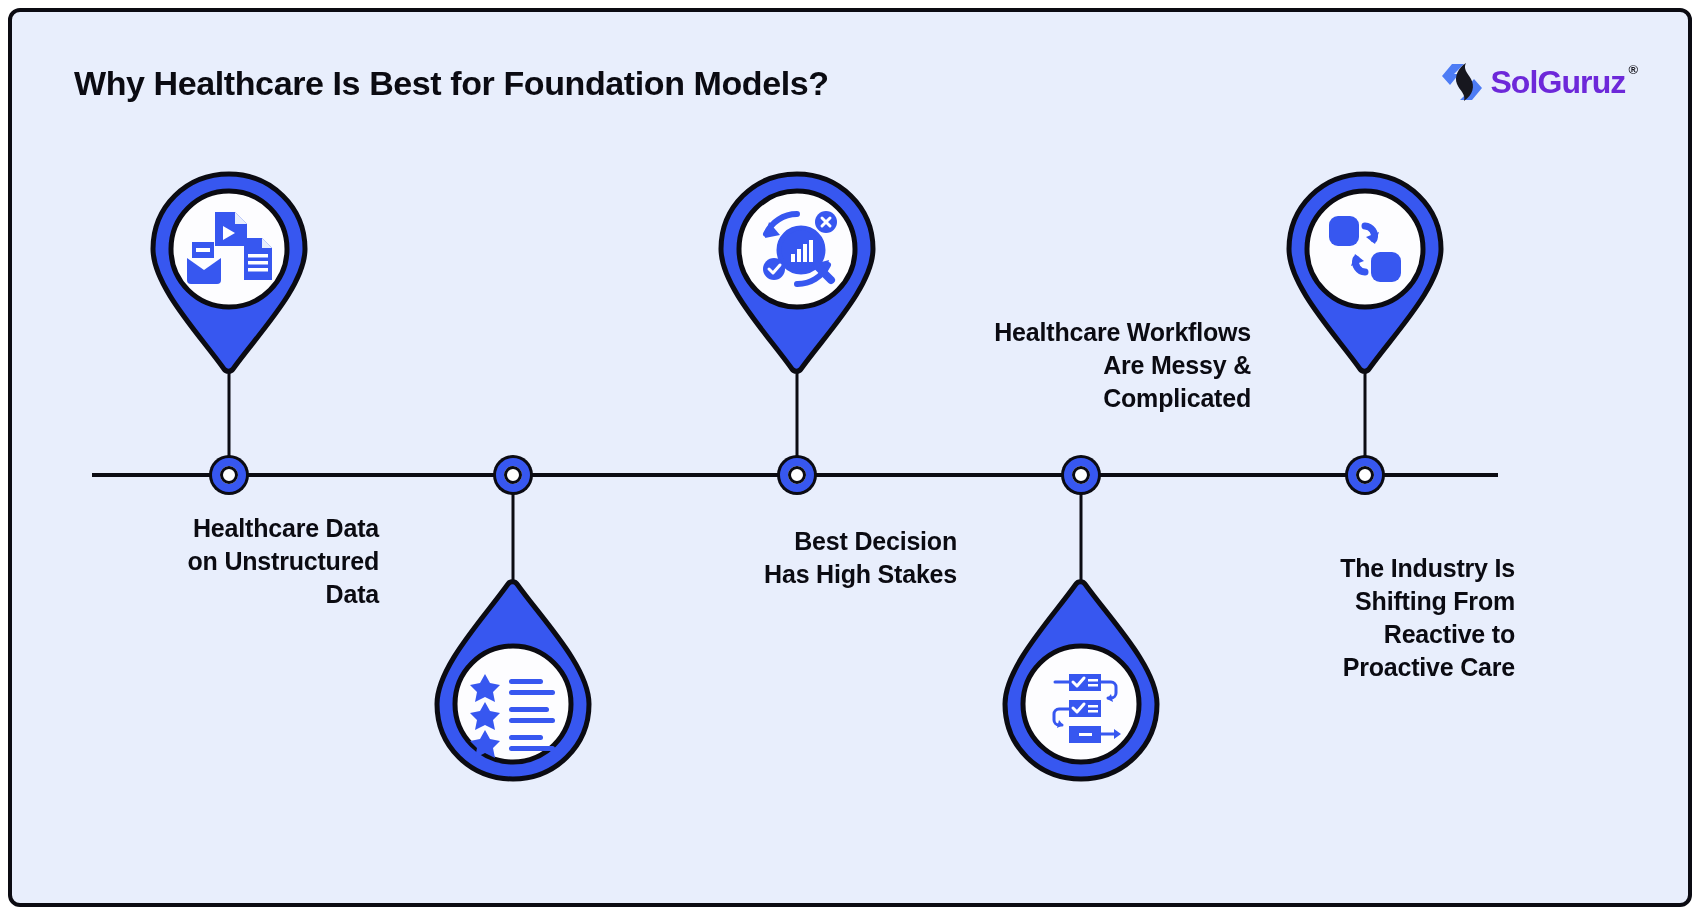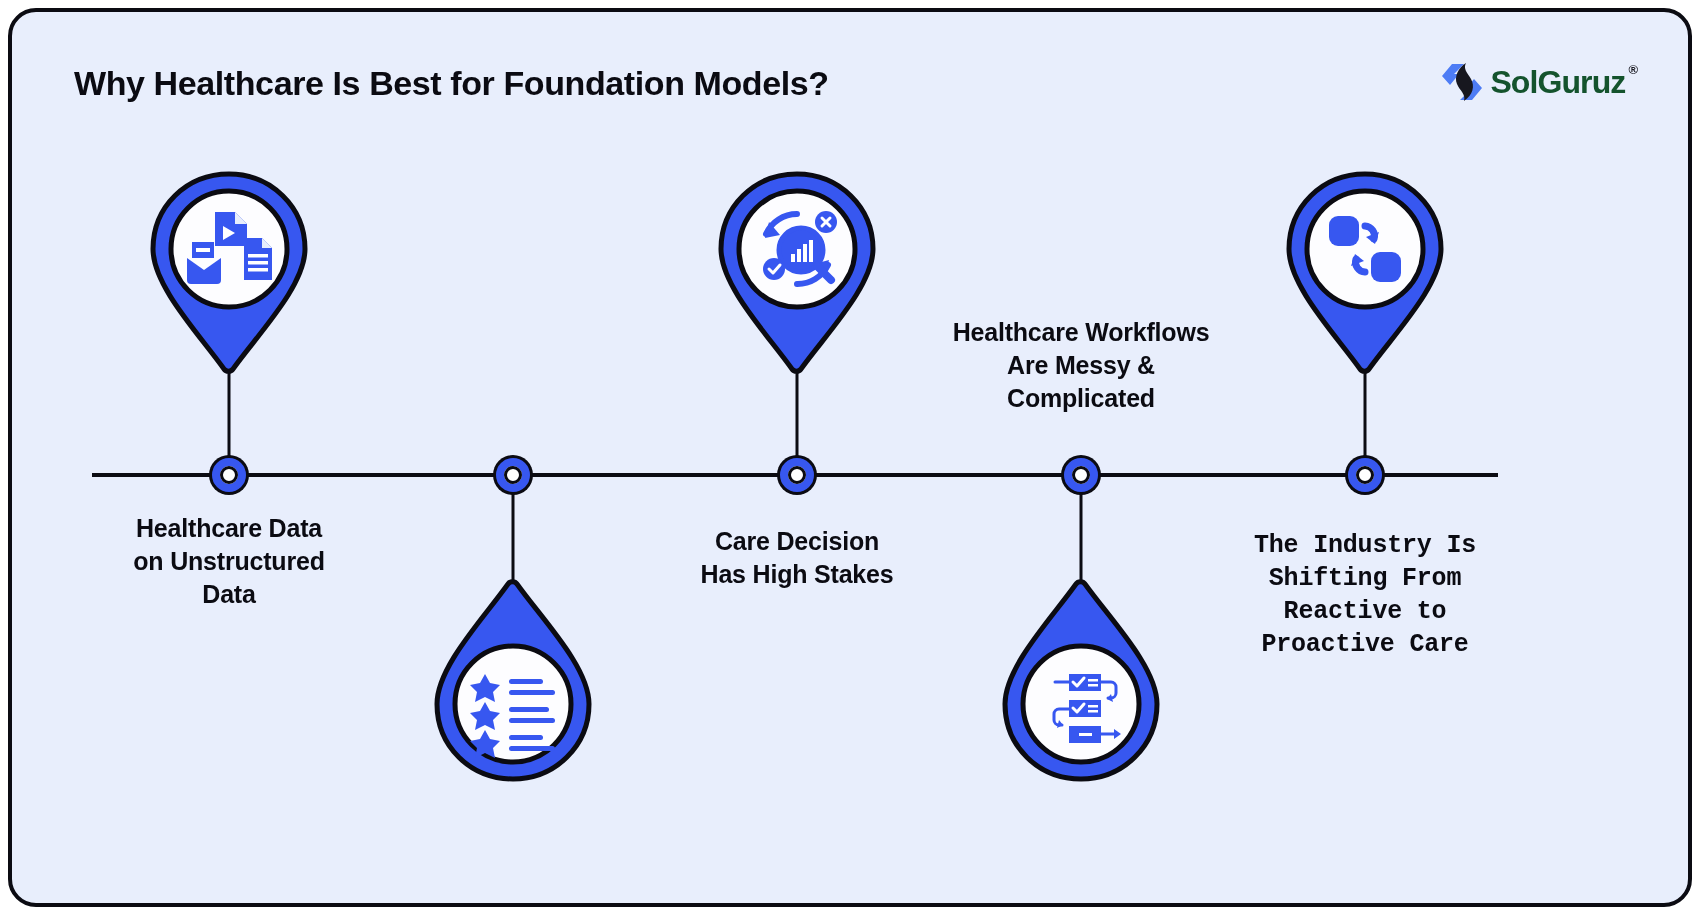--- a/index.html
+++ b/index.html
@@ -17,21 +17,21 @@
   
   #infographic {
     position: absolute;
     left: 8px;
     top: 8px;
     width: 1684px;
     height: 899px;
     box-sizing: border-box;
     background: #e8eefc;
     border: 4px solid #0b0b12;
-    border-radius: 28px;
+    border-radius: 12px;
     overflow: hidden;
     padding-left: 21px;
   }
 
   
   #page-title {
     position: absolute;
     left: 62px;
     top: 52px;
     font-size: 34px;
@@ -46,21 +46,21 @@
     right: 50px;
     top: 48px;
     display: flex;
     align-items: center;
     gap: 6px;
   }
   #brand-mark { display: block; }
   #brand-name {
     font-size: 32px;
     font-weight: 700;
-    color: #14532d;
+    color: #6d28d9;
     letter-spacing: -0.9px;
     line-height: 1;
   }
   #brand-reg {
     font-size: 13px;
     font-weight: 700;
     color: #17171f;
     align-self: flex-start;
     margin-top: 2px;
     margin-left: -3px;
@@ -102,21 +102,21 @@
   .pin {
     position: absolute;
     transform: translateX(-50%);
   }
   .pin svg { display: block; }
 
   
   .pin-label {
     position: absolute;
     transform: translateX(-50%);
-    text-align: center;
+    text-align: right;
     font-size: 25px;
     font-weight: 700;
     line-height: 1.32;
     color: #0b0b12;
     letter-spacing: -0.2px;
     white-space: pre-line;
   }
 </style>
 </head>
 <body>
@@ -255,23 +255,23 @@
 
   <div class="tl-node" style="left:217px;"></div>
   <div class="tl-node" style="left:501px;"></div>
   <div class="tl-node" style="left:785px;"></div>
   <div class="tl-node" style="left:1069px;"></div>
   <div class="tl-node" style="left:1353px;"></div>
 
   <div class="pin-label" style="left:217px; top:500px; width:300px;">Healthcare Data
 on Unstructured
 Data</div>
-  <div class="pin-label" style="left:785px; top:513px; width:320px;">Care Decision
+  <div class="pin-label" style="left:785px; top:513px; width:320px;">Best Decision
 Has High Stakes</div>
   <div class="pin-label" style="left:1069px; top:304px; width:340px;">Healthcare Workflows
 Are Messy &amp;
 Complicated</div>
-  <div class="pin-label" style="left:1353px; top:517px; width:300px;font-family:Liberation Mono, monospace;">The Industry Is
+  <div class="pin-label" style="left:1353px; top:540px; width:300px;">The Industry Is
 Shifting From
 Reactive to
 Proactive Care</div>
 
 </div>
 
 </body></html>

